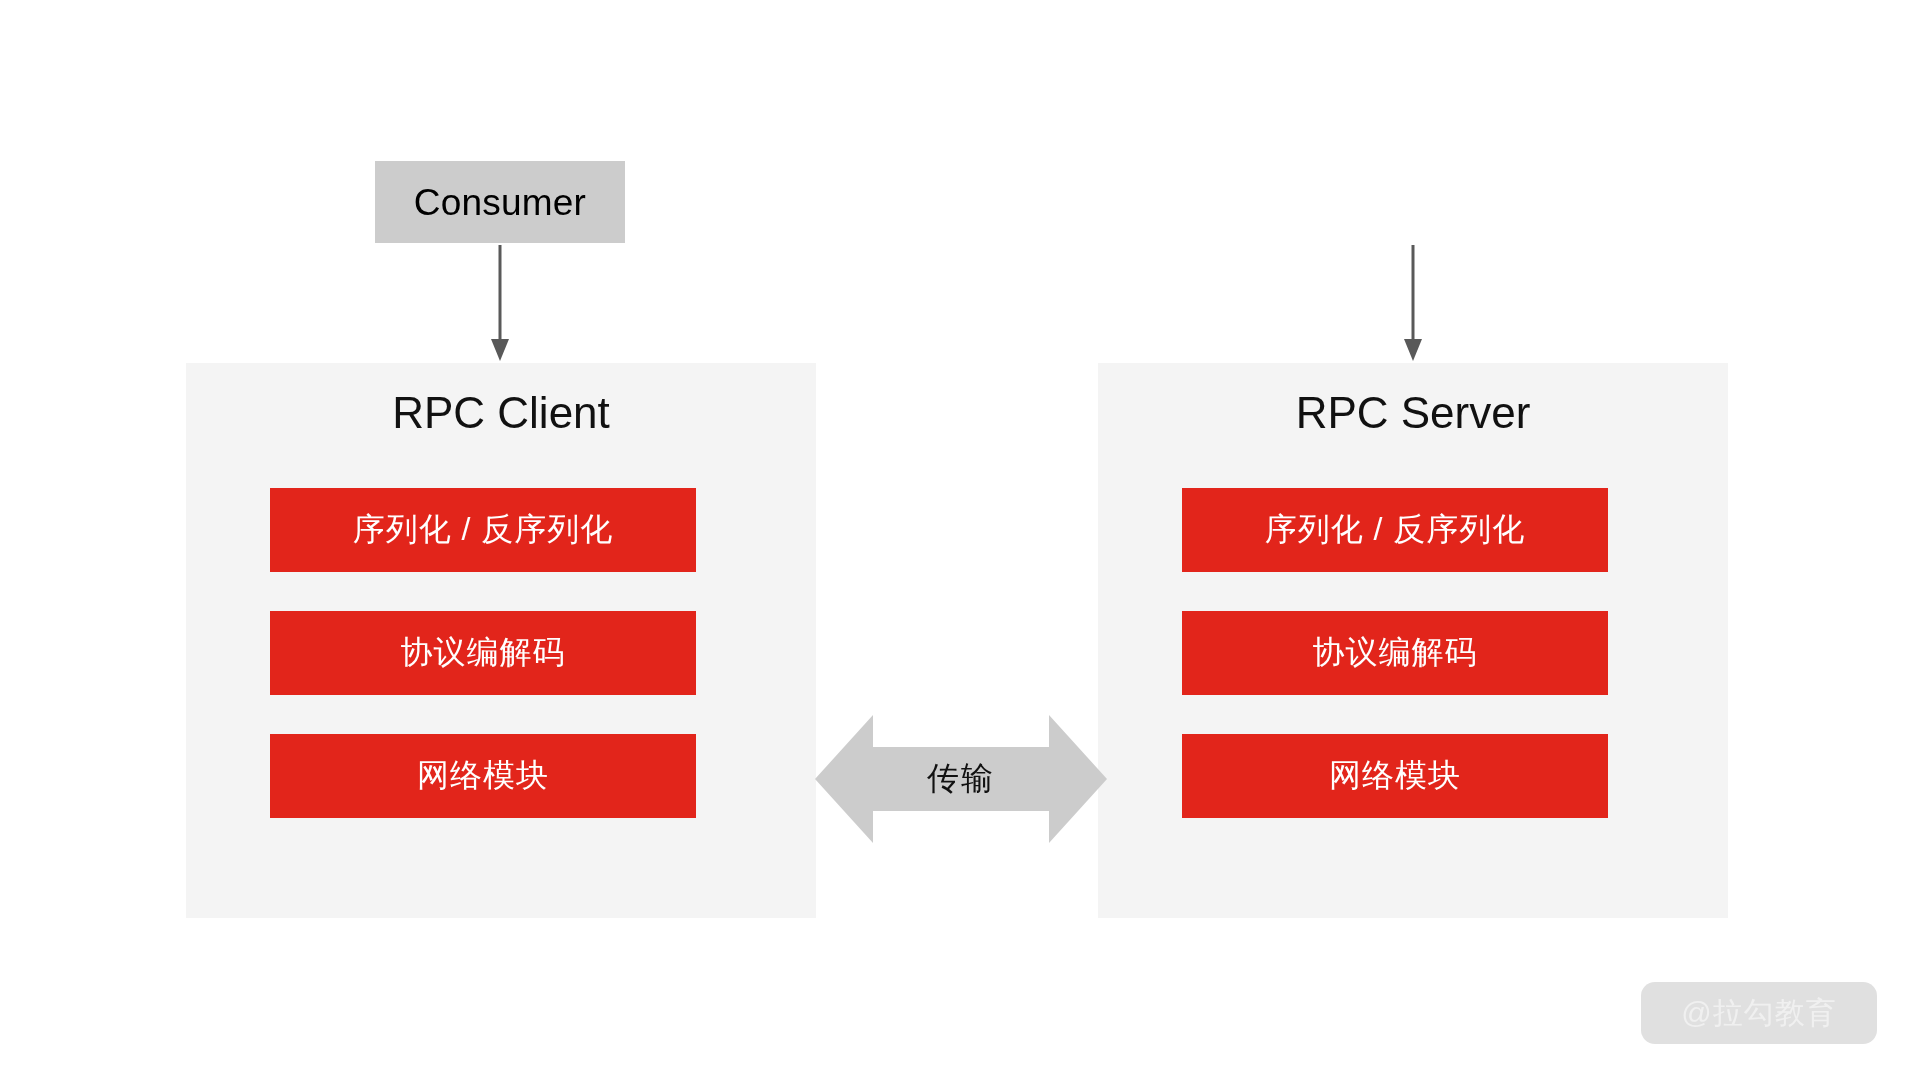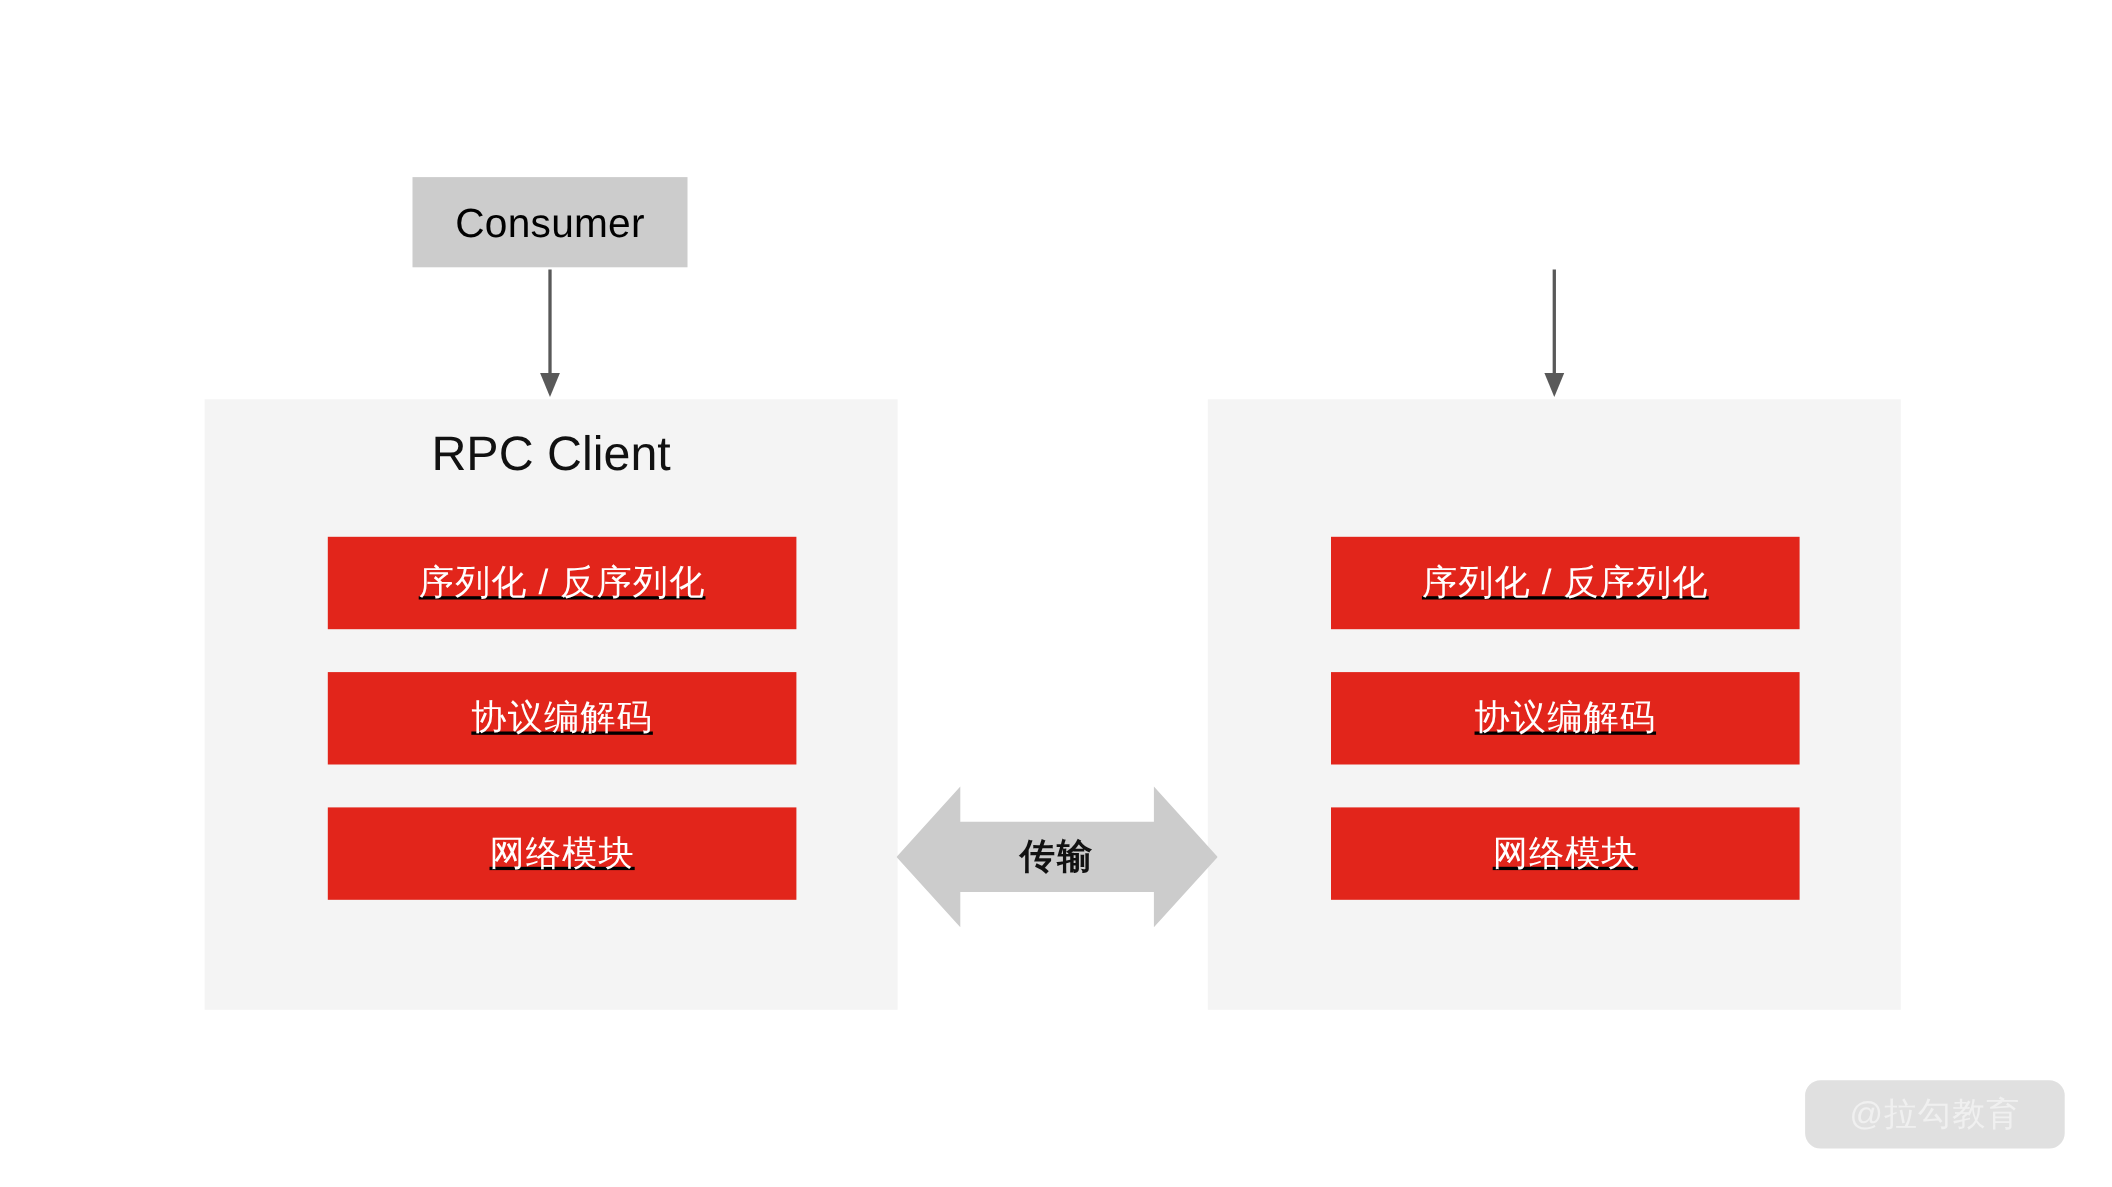--- a/index.html
+++ b/index.html
@@ -66,23 +66,22 @@
     text-align: center;
     font-size: 44px;
     font-weight: 400;
     color: #111111;
     line-height: 1;
   }
 
   .layer-stack {
     position: absolute;
     top: 125px;
-    left: 112px;
+    left: 84px;
     width: 426px;
-    text-decoration: underline;
   }
   .layer-bar {
     height: 84px;
     background: #e2251b;
     display: flex;
     align-items: center;
     justify-content: center;
     color: #ffffff;
     font-size: 32px;
     font-weight: 400;
@@ -106,21 +105,21 @@
     width: 100%;
     height: 100%;
   }
   #transport-label {
     position: absolute;
     inset: 0;
     display: flex;
     align-items: center;
     justify-content: center;
     font-size: 32px;
-    font-weight: 700;
+    font-weight: 400;
     color: #111111;
     letter-spacing: 2px;
     pointer-events: none;
   }
 
   
   #watermark {
     position: absolute;
     left: 1641px;
     top: 982px;
@@ -161,20 +160,21 @@
   <div class="rpc-panel" id="rpc-client-panel">
     <div class="panel-title">RPC Client</div>
     <div class="layer-stack">
       <div class="layer-bar">序列化 / 反序列化</div>
       <div class="layer-bar">协议编解码</div>
       <div class="layer-bar">网络模块</div>
     </div>
   </div>
 
   <div class="rpc-panel" id="rpc-server-panel">
+    <div class="panel-title">RPC Server</div>
     <div class="layer-stack">
       <div class="layer-bar">序列化 / 反序列化</div>
       <div class="layer-bar">协议编解码</div>
       <div class="layer-bar">网络模块</div>
     </div>
   </div>
 
   <div id="transport-group">
     <svg id="transport-arrow-shape" viewBox="0 0 292 140" preserveAspectRatio="none">
       <polygon fill="#cccccc" points="0,70 58,6 58,38 234,38 234,6 292,70 234,134 234,102 58,102 58,134"></polygon>

